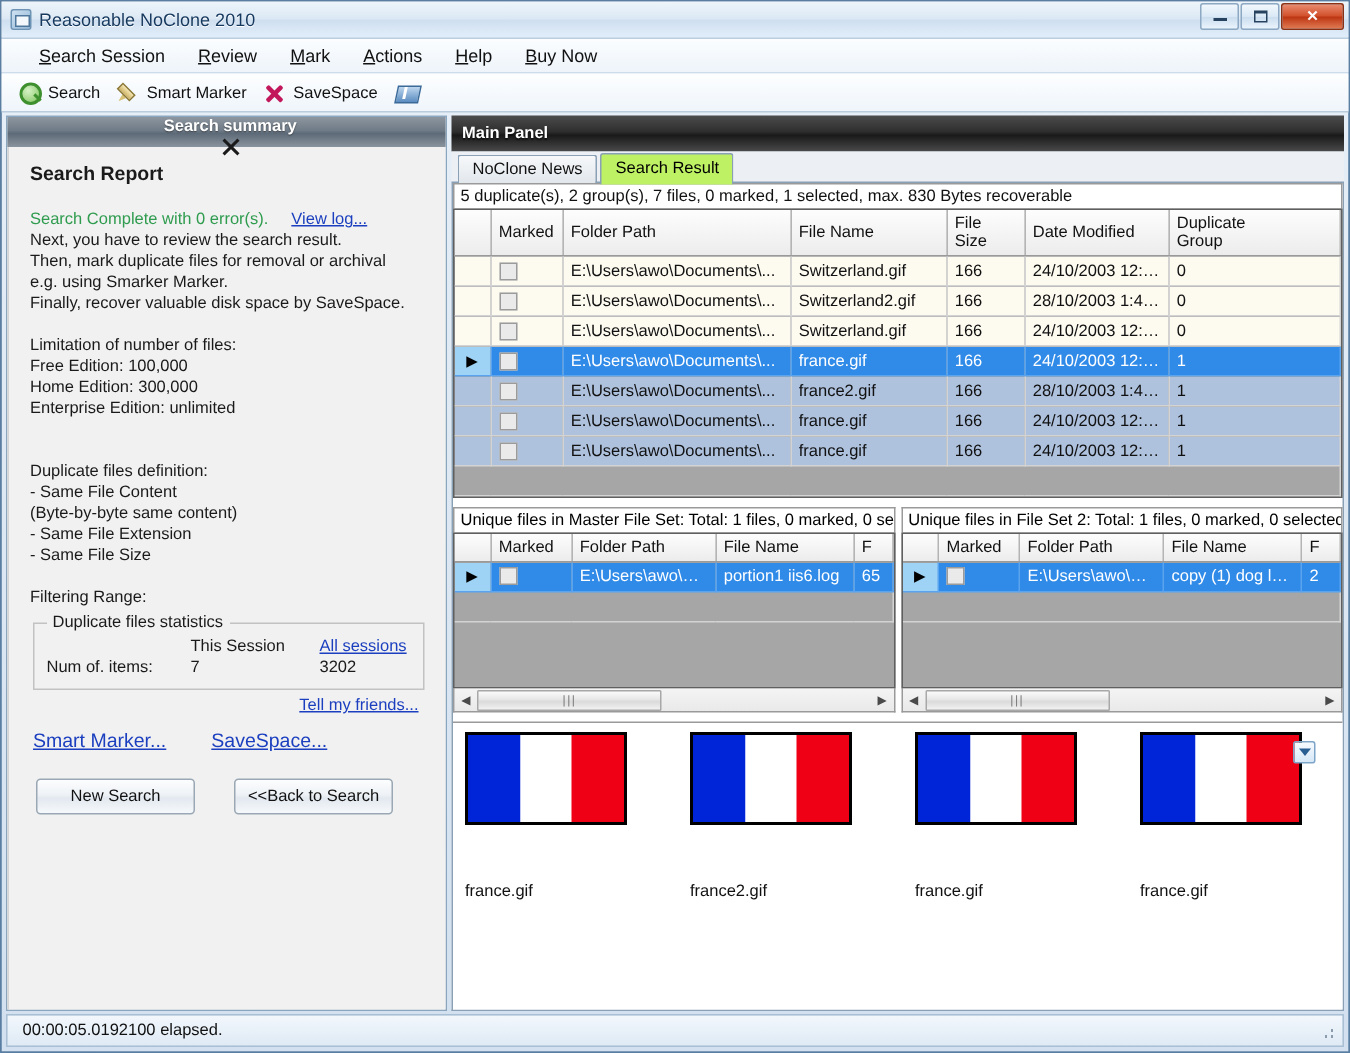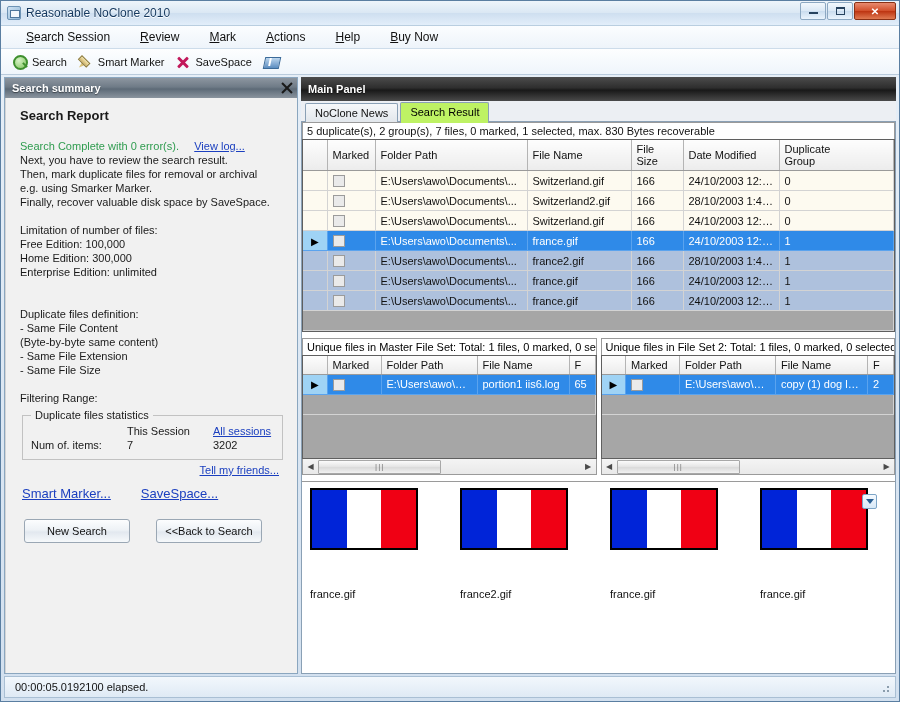--- a/index.html
+++ b/index.html
@@ -61,21 +61,20 @@
   }
   .win-btn .glyph-min { display:block; width:9px; height:3px; border-bottom:2px solid #26425e; margin-top:3px;}
   .win-btn .glyph-max { display:block; width:9px; height:8px; border:1px solid #26425e; border-top-width:2px;}
 
   
   #menubar {
     height: 23px; display: flex; align-items: center;
     background: linear-gradient(180deg,#fbfdff 0%, #eef4fa 100%);
     border-bottom: 1px solid #cddcea;
     padding-left: 14px;
-    gap: 8px;
   }
   .menu-item {
     font-size: 12px; color: #111; padding: 2px 11px; cursor: default;
   }
   .menu-item .acc { text-decoration: underline; }
 
   
   #toolbar {
     height: 26px; display: flex; align-items: center;
     background: linear-gradient(180deg,#fdfeff 0%, #eff5fb 100%);
@@ -142,20 +141,21 @@
     border: 1px solid #8aa6bf;
     background: #f1f1f1;
     min-height: 0;
   }
   #left-header {
     height: 20px; display:flex; align-items:center; justify-content: space-between;
     background: linear-gradient(180deg,#8d96a0 0%, #6f7b87 45%, #5d6a77 55%, #8a949e 100%);
     color: #ffffff; font-weight: bold; font-size: 11px;
     padding: 0 2px 0 7px;
     text-shadow: 0 1px 1px rgba(0,0,0,.45);
+    flex-direction: column;
   }
   #left-close {
     width: 16px; height: 16px; position: relative; cursor: default;
   }
   #left-close::before, #left-close::after{
     content:""; position:absolute; left:1px; top:7px; width:14px;height:2px;background:#1a1a1a;
   }
   #left-close::before{ transform: rotate(45deg);} 
   #left-close::after { transform: rotate(-45deg);} 
 

